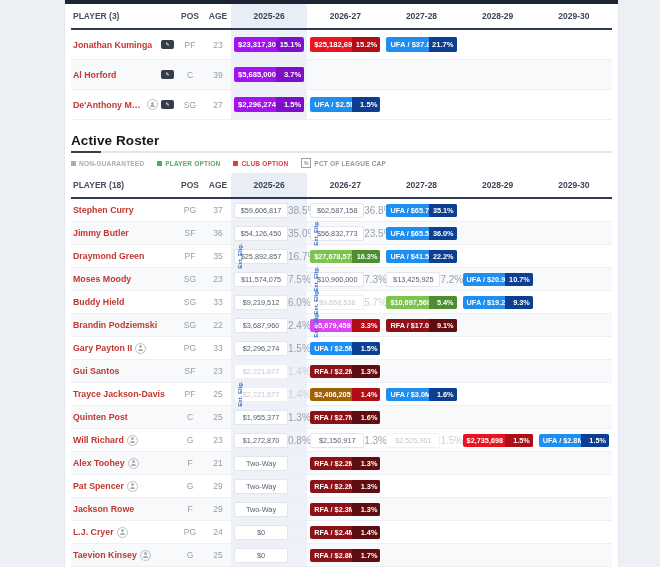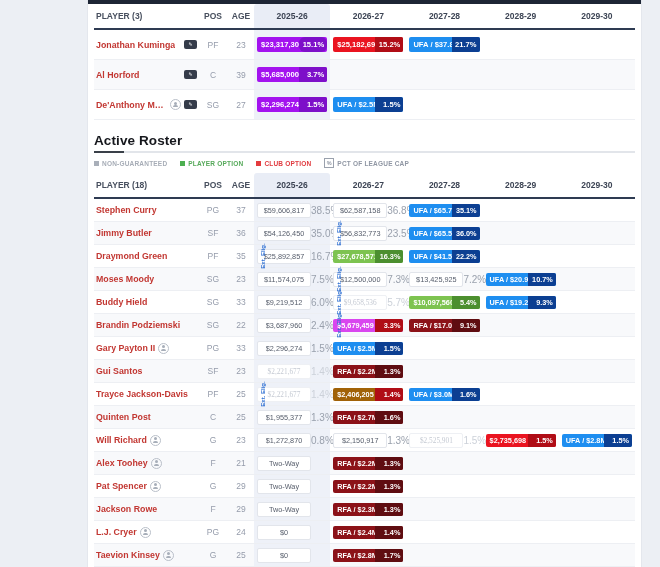--- a/index.html
+++ b/index.html
@@ -1,18 +1,18 @@
 <!DOCTYPE html>
 <html><head>
 <meta charset="utf-8">
 <style>
   html,body{margin:0;padding:0;}
   body{width:660px;height:567px;background:#eceff4;font-family:"Liberation Sans",sans-serif;overflow:hidden;}
   .page{position:relative;width:660px;height:567px;overflow:hidden;}
-  .card{position:absolute;left:87px;top:0;width:553px;height:567px;background:#fff;border-left:1px solid #e4e7ed;border-right:1px solid #e4e7ed;}
+  .card{position:absolute;left:64px;top:0;width:553px;height:567px;background:#fff;border-left:1px solid #e4e7ed;border-right:1px solid #e4e7ed;}
   .topbar{height:4px;background:#1d2535;}
   .pad{padding:0 6px;}
   
   .trow{display:grid;grid-template-columns:104px 30px 26px repeat(5,1fr);align-items:stretch;}
   .thead{height:24px;border-bottom:2px solid #2e3b52;}
   .thead>div{display:flex;align-items:center;font-size:8.5px;font-weight:700;color:#474f5e;}
   .thead .hp{padding-left:2px;}
   .thead .hc{justify-content:center;}
   .thead .hy{justify-content:center;color:#3c4454;}
   .thead .hy.y0{background:#e9edf6;border-radius:3px 3px 0 0;}
@@ -27,21 +27,21 @@
   .ycell.y0{background:#eef1f8;}
   
   .pill{display:flex;flex:1;height:13px;border-radius:2px;overflow:hidden;font-size:7.3px;font-weight:700;color:#fff;min-width:0;}
   .rowtop .pill{height:15px;font-size:7.6px;}
   .pill .pv{flex:1;display:flex;align-items:center;padding-left:4px;white-space:nowrap;overflow:hidden;}
   .pill .pp{width:25px;flex:0 0 25px;display:flex;align-items:center;justify-content:flex-end;padding-right:3px;white-space:nowrap;}
   
   .boxwrap{display:flex;flex:1;align-items:center;min-width:0;}
   .vbox{width:52px;flex:0 0 52px;height:13px;background:#fff;border:1px solid #e2e5eb;border-radius:2px;display:flex;align-items:center;justify-content:center;font-size:7.3px;color:#565d6b;white-space:nowrap;}
   .vpct{margin-left:auto;font-size:10px;color:#9aa1ad;padding-right:13px;}
-  .gray .vbox{color:#c5cad3;border-color:#eef0f4;font-family:Liberation Serif, serif;}
+  .gray .vbox{color:#c5cad3;border-color:#eef0f4;}
   .gray .vpct{color:#ccd1d9;text-align:right;}
   
   .ext{position:absolute;left:-4px;top:50%;transform:translateY(-50%) rotate(-90deg);font-size:6px;font-weight:700;color:#2e6fd2;white-space:nowrap;z-index:2;pointer-events:none;}
   
   .badge-signed{width:13px;height:9px;background:#353c4a;border-radius:2px;margin-left:auto;margin-right:1px;display:flex;align-items:center;justify-content:center;flex:0 0 13px;}
   .badge-signed::after{content:"✎";color:#fff;font-size:5px;line-height:1;}
   .icon-note{width:9px;height:9px;flex:0 0 9px;border:1px solid #b9bfc9;border-radius:50%;display:flex;flex-direction:column;align-items:center;justify-content:center;}
   .icon-note::before{content:"";width:3px;height:3px;border-radius:50%;background:#a7aeb9;}
   .icon-note::after{content:"";width:5px;height:2px;border-radius:2px 2px 0 0;background:#a7aeb9;margin-top:0.5px;}
   
@@ -271,21 +271,21 @@
           <div class="cc">23</div>
           <div class="ycell y0">
             <div class="boxwrap">
               <span class="vbox">$11,574,075</span>
               <span class="vpct">7.5%</span>
             </div>
           </div>
           <div class="ycell">
             <span class="ext">Ext. Elig.</span>
             <div class="boxwrap">
-              <span class="vbox">$12,500,000</span>
+              <span class="vbox">$10,900,000</span>
               <span class="vpct">7.3%</span>
             </div>
           </div>
           <div class="ycell">
             <div class="boxwrap">
               <span class="vbox">$13,425,925</span>
               <span class="vpct">7.2%</span>
             </div>
           </div>
           <div class="ycell">

